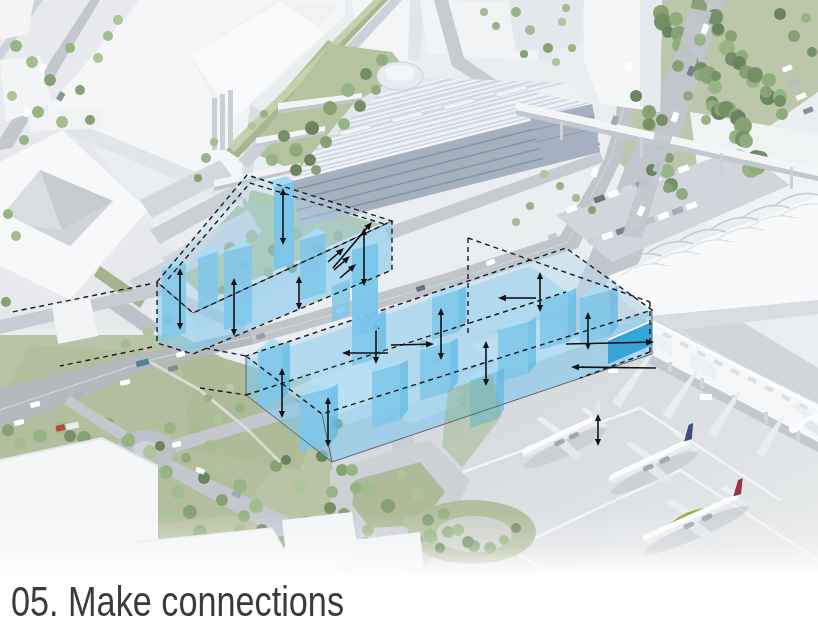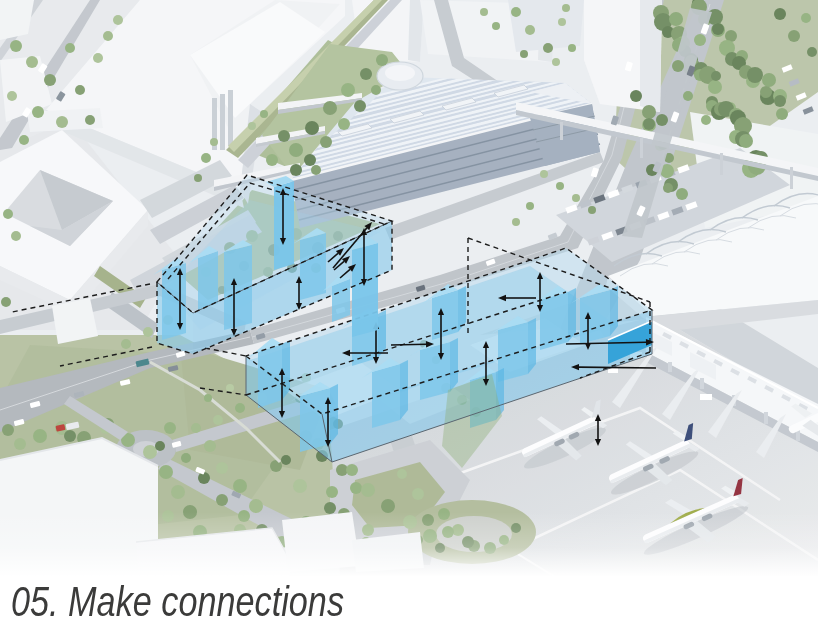--- a/index.html
+++ b/index.html
@@ -1,16 +1,16 @@
 <!DOCTYPE html>
 <html><head>
 <meta charset="utf-8">
 <style>
 html,body{margin:0;padding:0;background:#fff;}
-#wrap{width:818px;height:628px;position:relative;overflow:hidden;background:#c4b5fd;font-style:italic;}
+#wrap{width:818px;height:628px;position:relative;overflow:hidden;background:#c4b5fd;}
 svg{display:block;}
 </style>
 </head>
 <body>
 <div id="wrap">
 <svg width="818" height="628" viewBox="0 0 818 628">
 <defs>
 <linearGradient id="fade" x1="0" y1="0" x2="0" y2="1">
 <stop offset="0" stop-color="#ffffff" stop-opacity="0"></stop>
 <stop offset="0.55" stop-color="#ffffff" stop-opacity="0.3"></stop>

